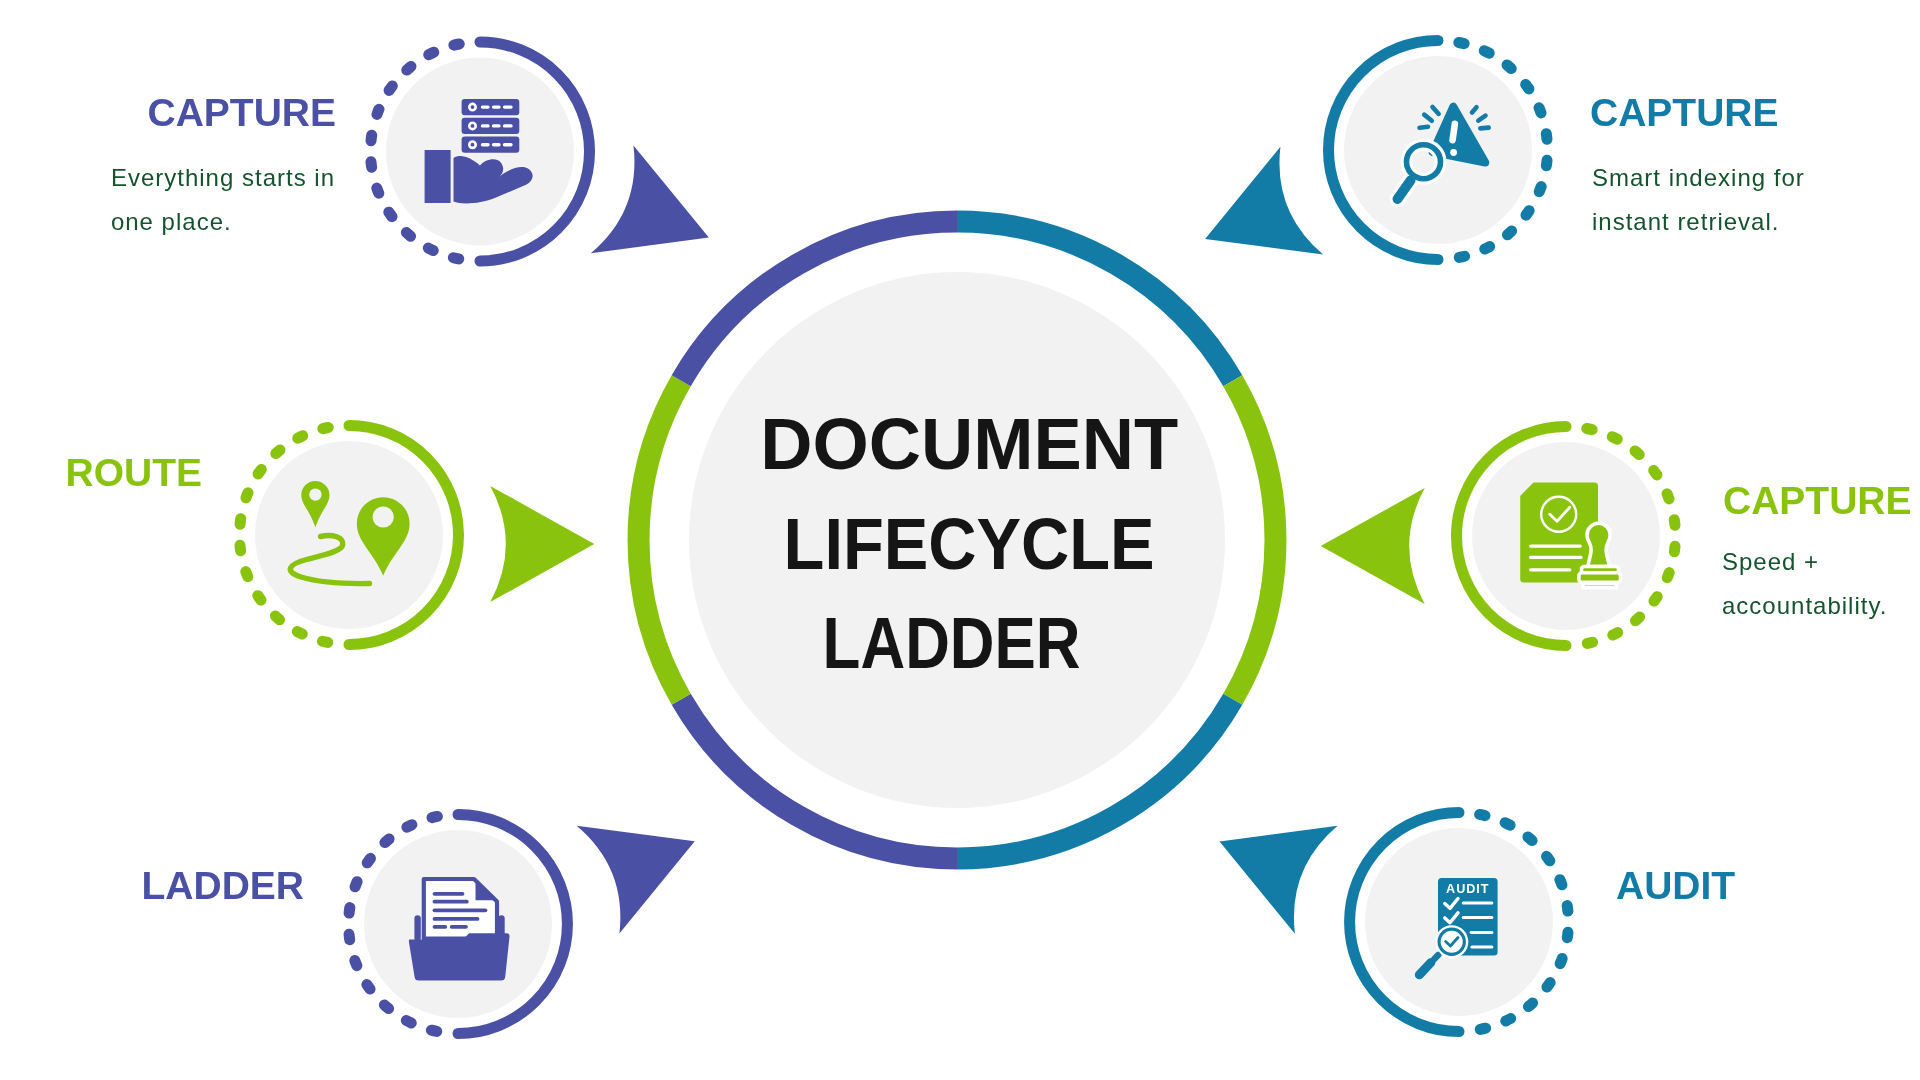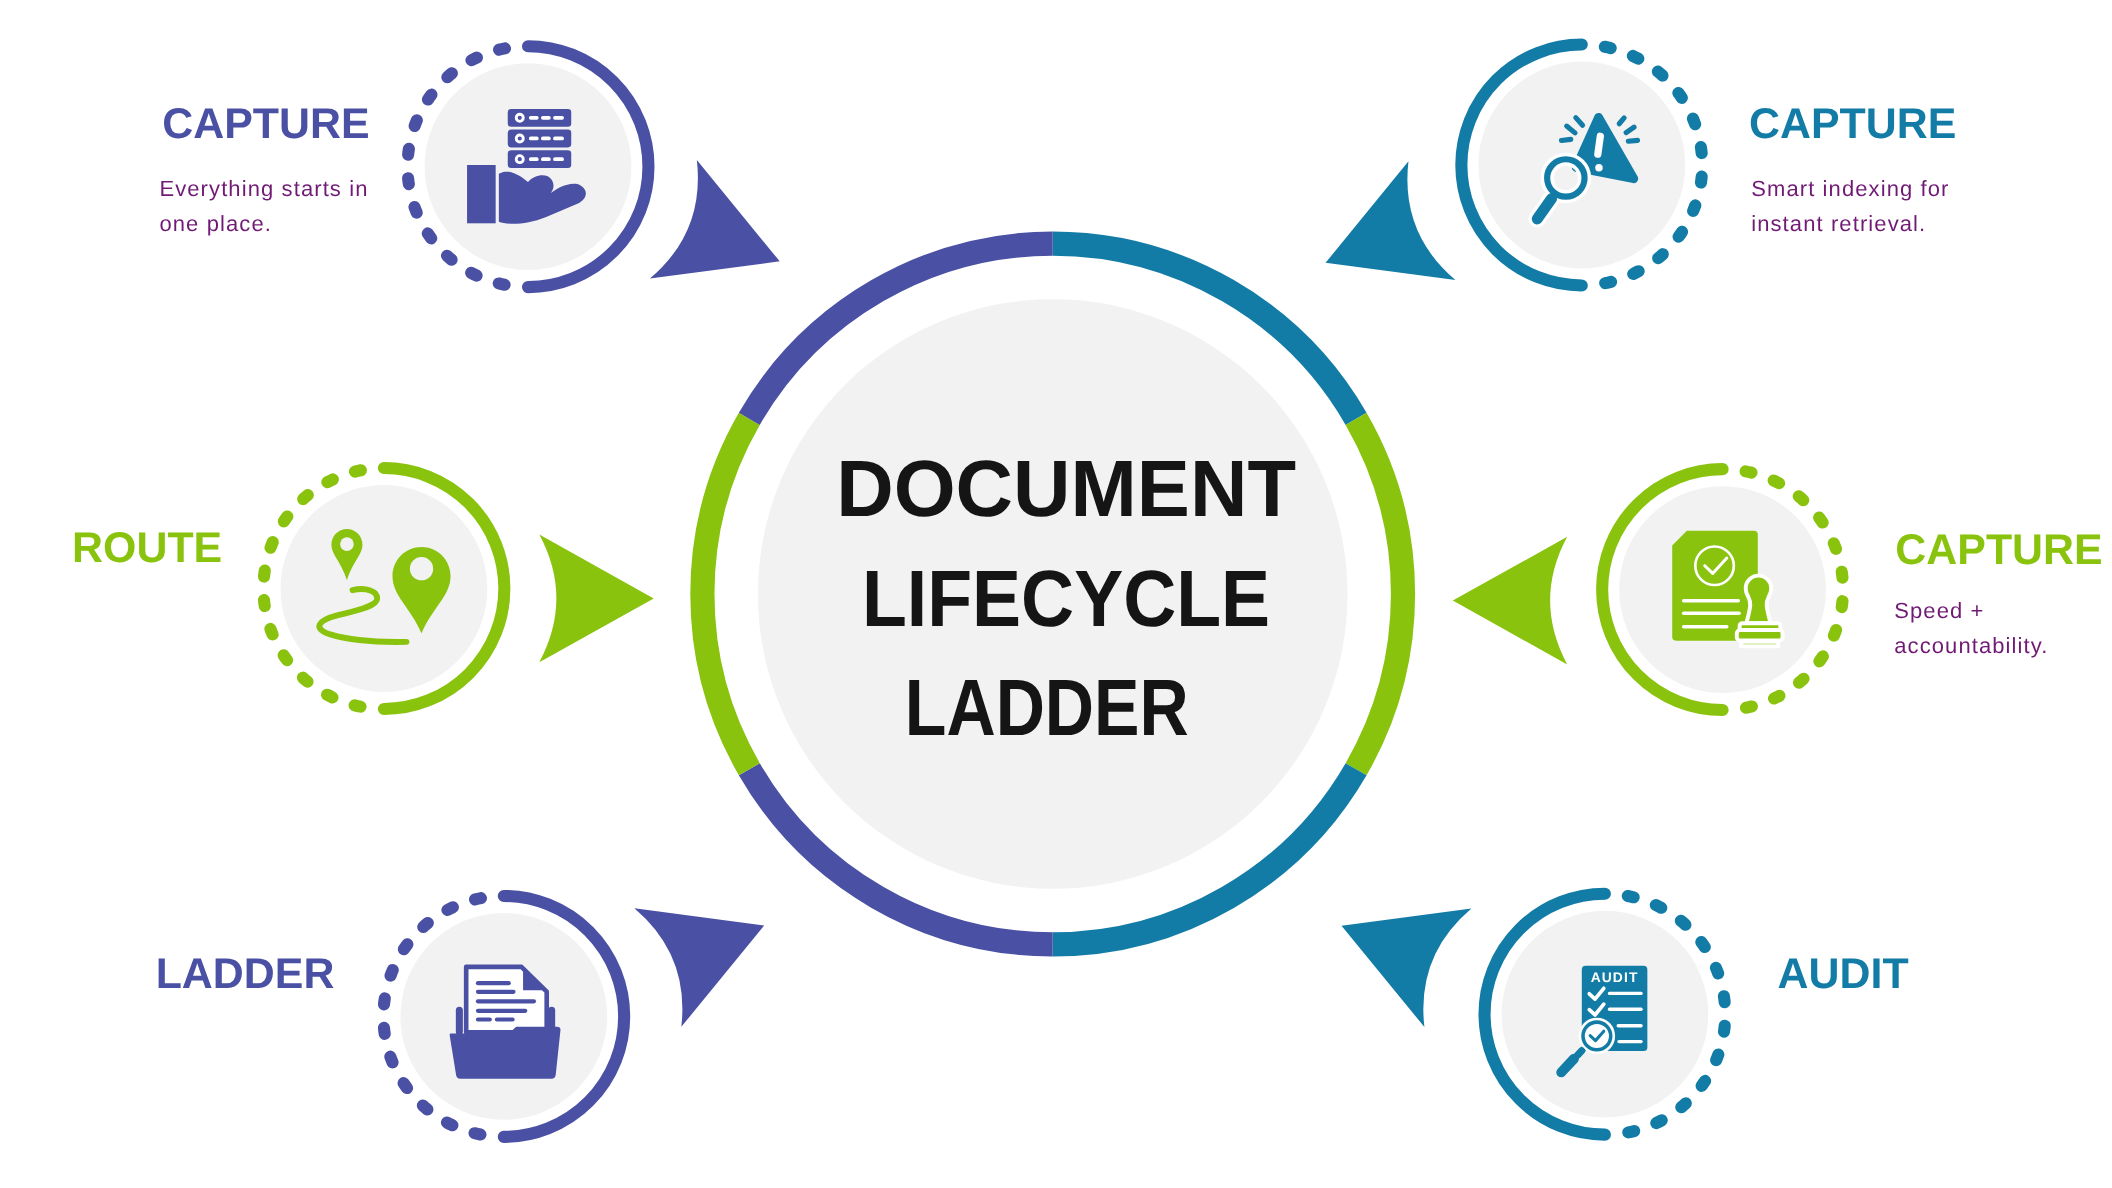--- a/index.html
+++ b/index.html
@@ -1,20 +1,20 @@
 <!DOCTYPE html>
 <html><head>
 <meta charset="utf-8">
 <style>
   html,body{margin:0;padding:0;background:#ffffff;}
   #page{position:relative;width:1920px;height:1080px;overflow:hidden;background:#ffffff;
         font-family:"Liberation Sans", sans-serif;}
   .t{position:absolute;white-space:nowrap;}
   .title{font-weight:bold;font-size:39px;line-height:39px;}
-  .body{font-size:20px;line-height:32px;letter-spacing:1px;color:#701a75;}
+  .body{font-size:24px;line-height:44px;letter-spacing:1px;color:#14532d;}
   .right{text-align:left;}
   .purple{color:#4a50a4;}
   .teal{color:#137ca6;}
   .green{color:#8ac30e;}
 </style>
 </head>
 <body>
 <div id="page">
 <svg width="1920" height="1080" viewBox="0 0 1920 1080" style="position:absolute;left:0;top:0;">
 
@@ -186,21 +186,21 @@
     </g>
   </g>
 </svg>
 
 <div class="t title purple right" style="top:93px;right:1584px;">CAPTURE</div>
 <div class="t body right" style="top:156px;right:1585px;">Everything starts in<br>one place.</div>
 
 <div class="t title teal" style="top:93px;left:1590px;">CAPTURE</div>
 <div class="t body" style="top:156px;left:1592px;">Smart indexing for<br>instant retrieval.</div>
 
-<div class="t title green right" style="top:479px;right:1718px;margin-left:10px;">ROUTE</div>
+<div class="t title green right" style="top:453px;right:1718px;margin-left:10px;">ROUTE</div>
 
 <div class="t title green" style="top:481px;left:1723px;">CAPTURE</div>
 <div class="t body" style="top:540px;left:1722px;">Speed +<br>accountability.</div>
 
 <div class="t title purple right" style="top:866px;right:1616px;">LADDER</div>
 
 <div class="t title teal" style="top:866px;left:1616px;">AUDIT</div>
 </div>
 
 </body></html>

